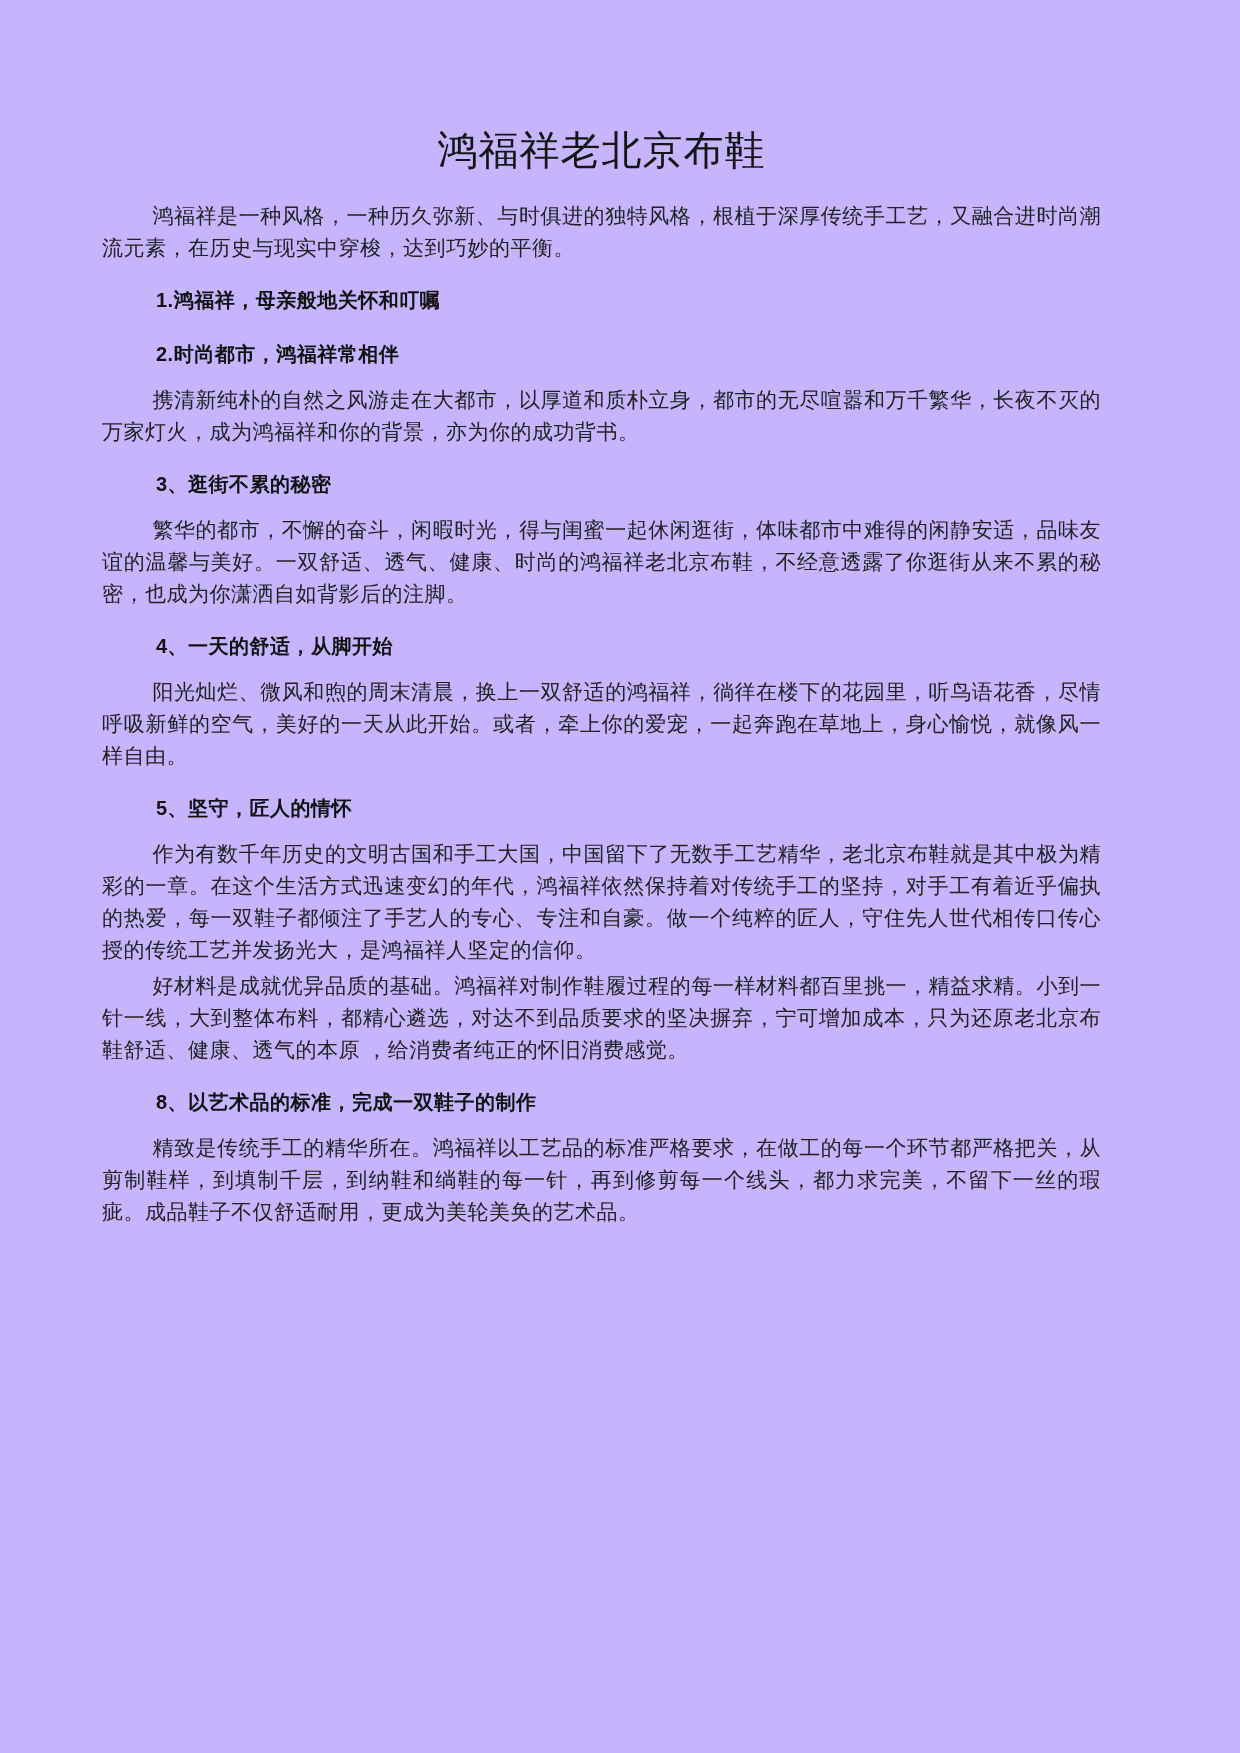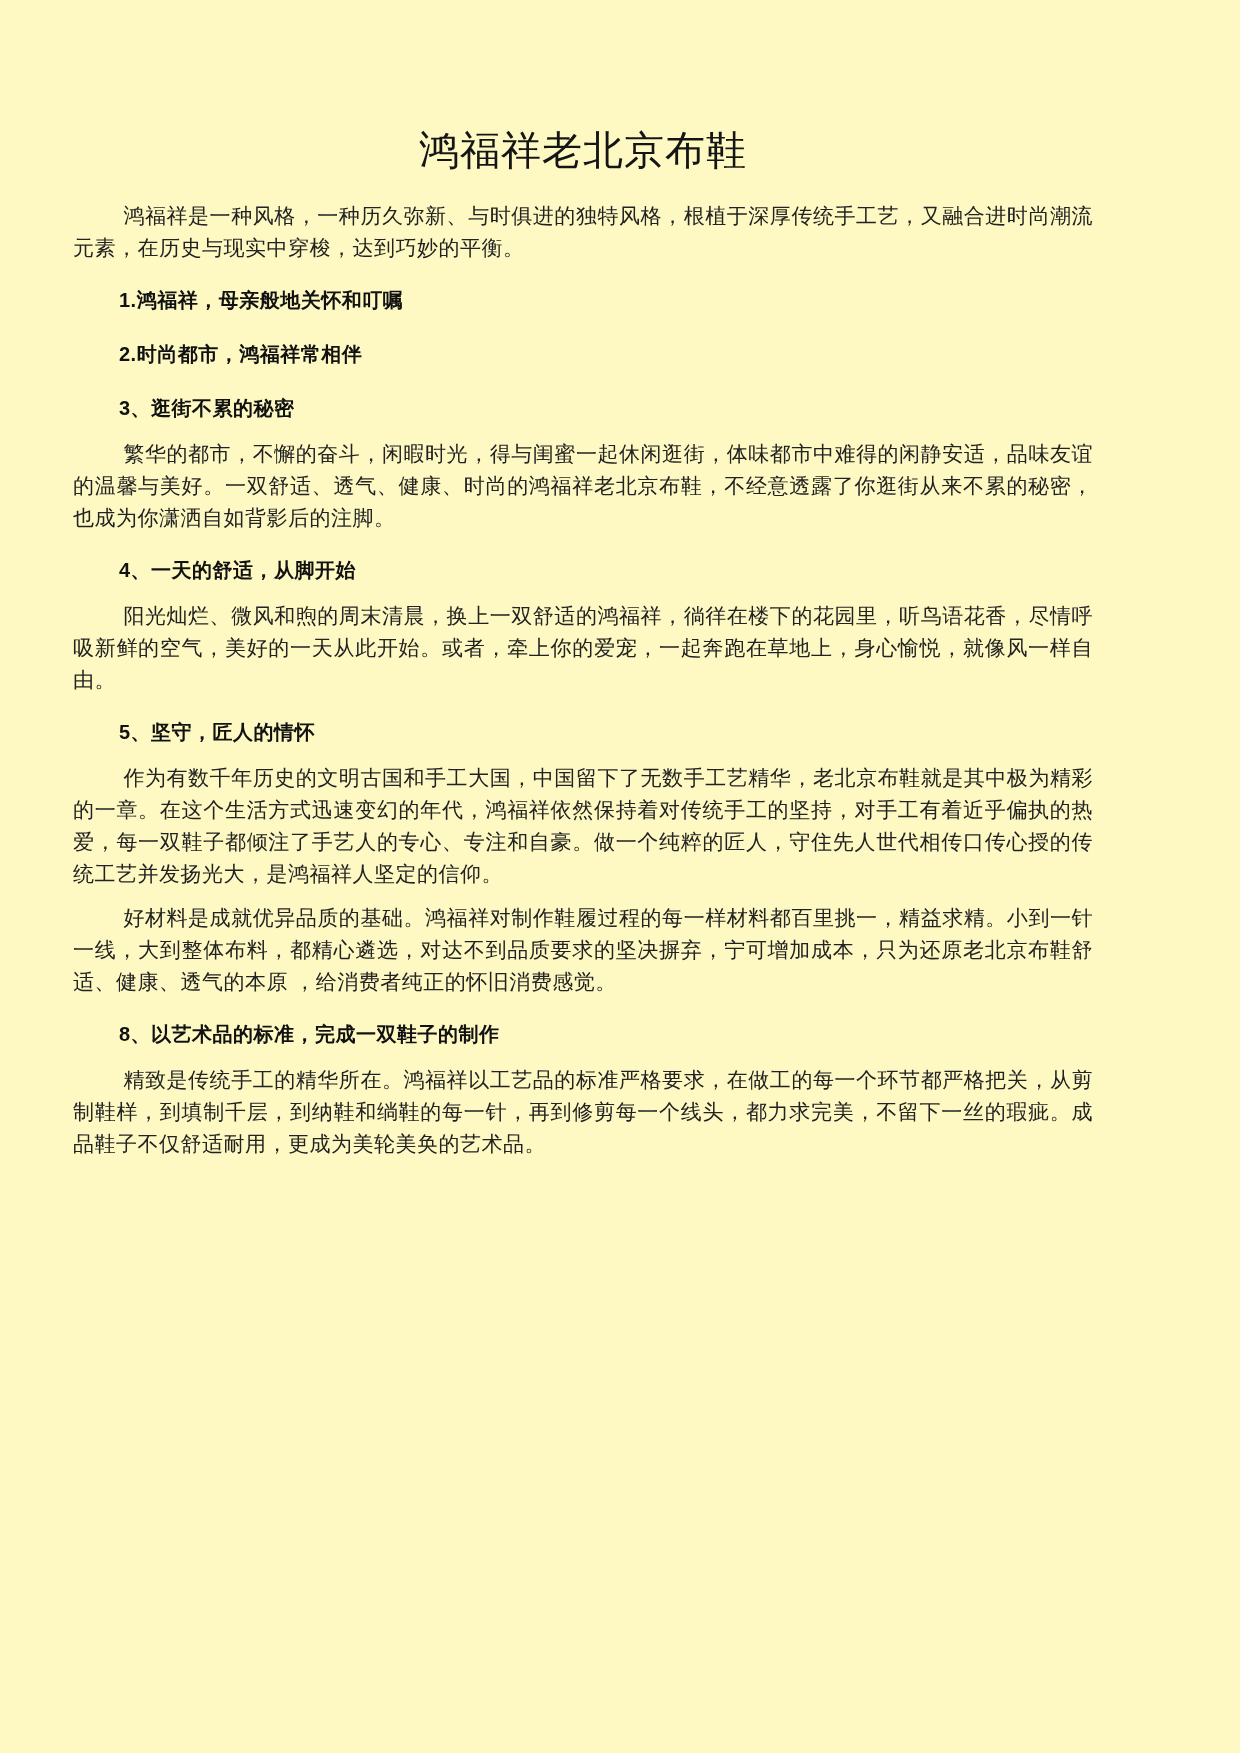--- a/index.html
+++ b/index.html
@@ -4,38 +4,38 @@
 <style>
   html, body {
     margin: 0;
     padding: 0;
     background: #ffffff;
   }
   .page {
     position: relative;
     width: 1240px;
     height: 1753px;
-    background: #fef9c3;
+    background: #c4b5fd;
     box-sizing: border-box;
-    padding: 124px 135px 0 61px;
+    padding: 124px 135px 0 98px;
     overflow: hidden;
     font-family: "Liberation Sans", sans-serif;
     color: #1c1c1c;
   }
   h1.doc-title {
     margin: 0 0 24px 0;
     font-size: 40px;
     line-height: 52px;
     font-weight: 400;
     text-align: center;
     letter-spacing: 1px;
     color: #151515;
   }
   p.body-para {
-    margin: 12px;
+    margin: 4px;
     font-size: 21px;
     line-height: 32px;
     letter-spacing: 0.5px;
     text-align: justify;
     text-indent: 2.4em;
     color: #222222;
   }
   h2.sec-heading {
     margin: 18px 0 12px 0;
     padding-left: 58px;
@@ -54,20 +54,21 @@
   <h1 class="doc-title">鸿福祥老北京布鞋</h1>
 
   <p class="body-para">鸿福祥是一种风格，一种历久弥新、与时俱进的独特风格，根植于深厚传统手工艺，又融合进时尚潮流元素，在历史与现实中穿梭，达到巧妙的平衡。</p>
 
   <section>
     <h2 class="sec-heading">1.鸿福祥，母亲般地关怀和叮嘱</h2>
   </section>
 
   <section>
     <h2 class="sec-heading">2.时尚都市，鸿福祥常相伴</h2>
+    <p class="body-para">携清新纯朴的自然之风游走在大都市，以厚道和质朴立身，都市的无尽喧嚣和万千繁华，长夜不灭的万家灯火，成为鸿福祥和你的背景，亦为你的成功背书。</p>
   </section>
 
   <section>
     <h2 class="sec-heading">3、逛街不累的秘密</h2>
     <p class="body-para">繁华的都市，不懈的奋斗，闲暇时光，得与闺蜜一起休闲逛街，体味都市中难得的闲静安适，品味友谊的温馨与美好。一双舒适、透气、健康、时尚的鸿福祥老北京布鞋，不经意透露了你逛街从来不累的秘密，也成为你潇洒自如背影后的注脚。</p>
   </section>
 
   <section>
     <h2 class="sec-heading">4、一天的舒适，从脚开始</h2>
     <p class="body-para">阳光灿烂、微风和煦的周末清晨，换上一双舒适的鸿福祥，徜徉在楼下的花园里，听鸟语花香，尽情呼吸新鲜的空气，美好的一天从此开始。或者，牵上你的爱宠，一起奔跑在草地上，身心愉悦，就像风一样自由。</p>

